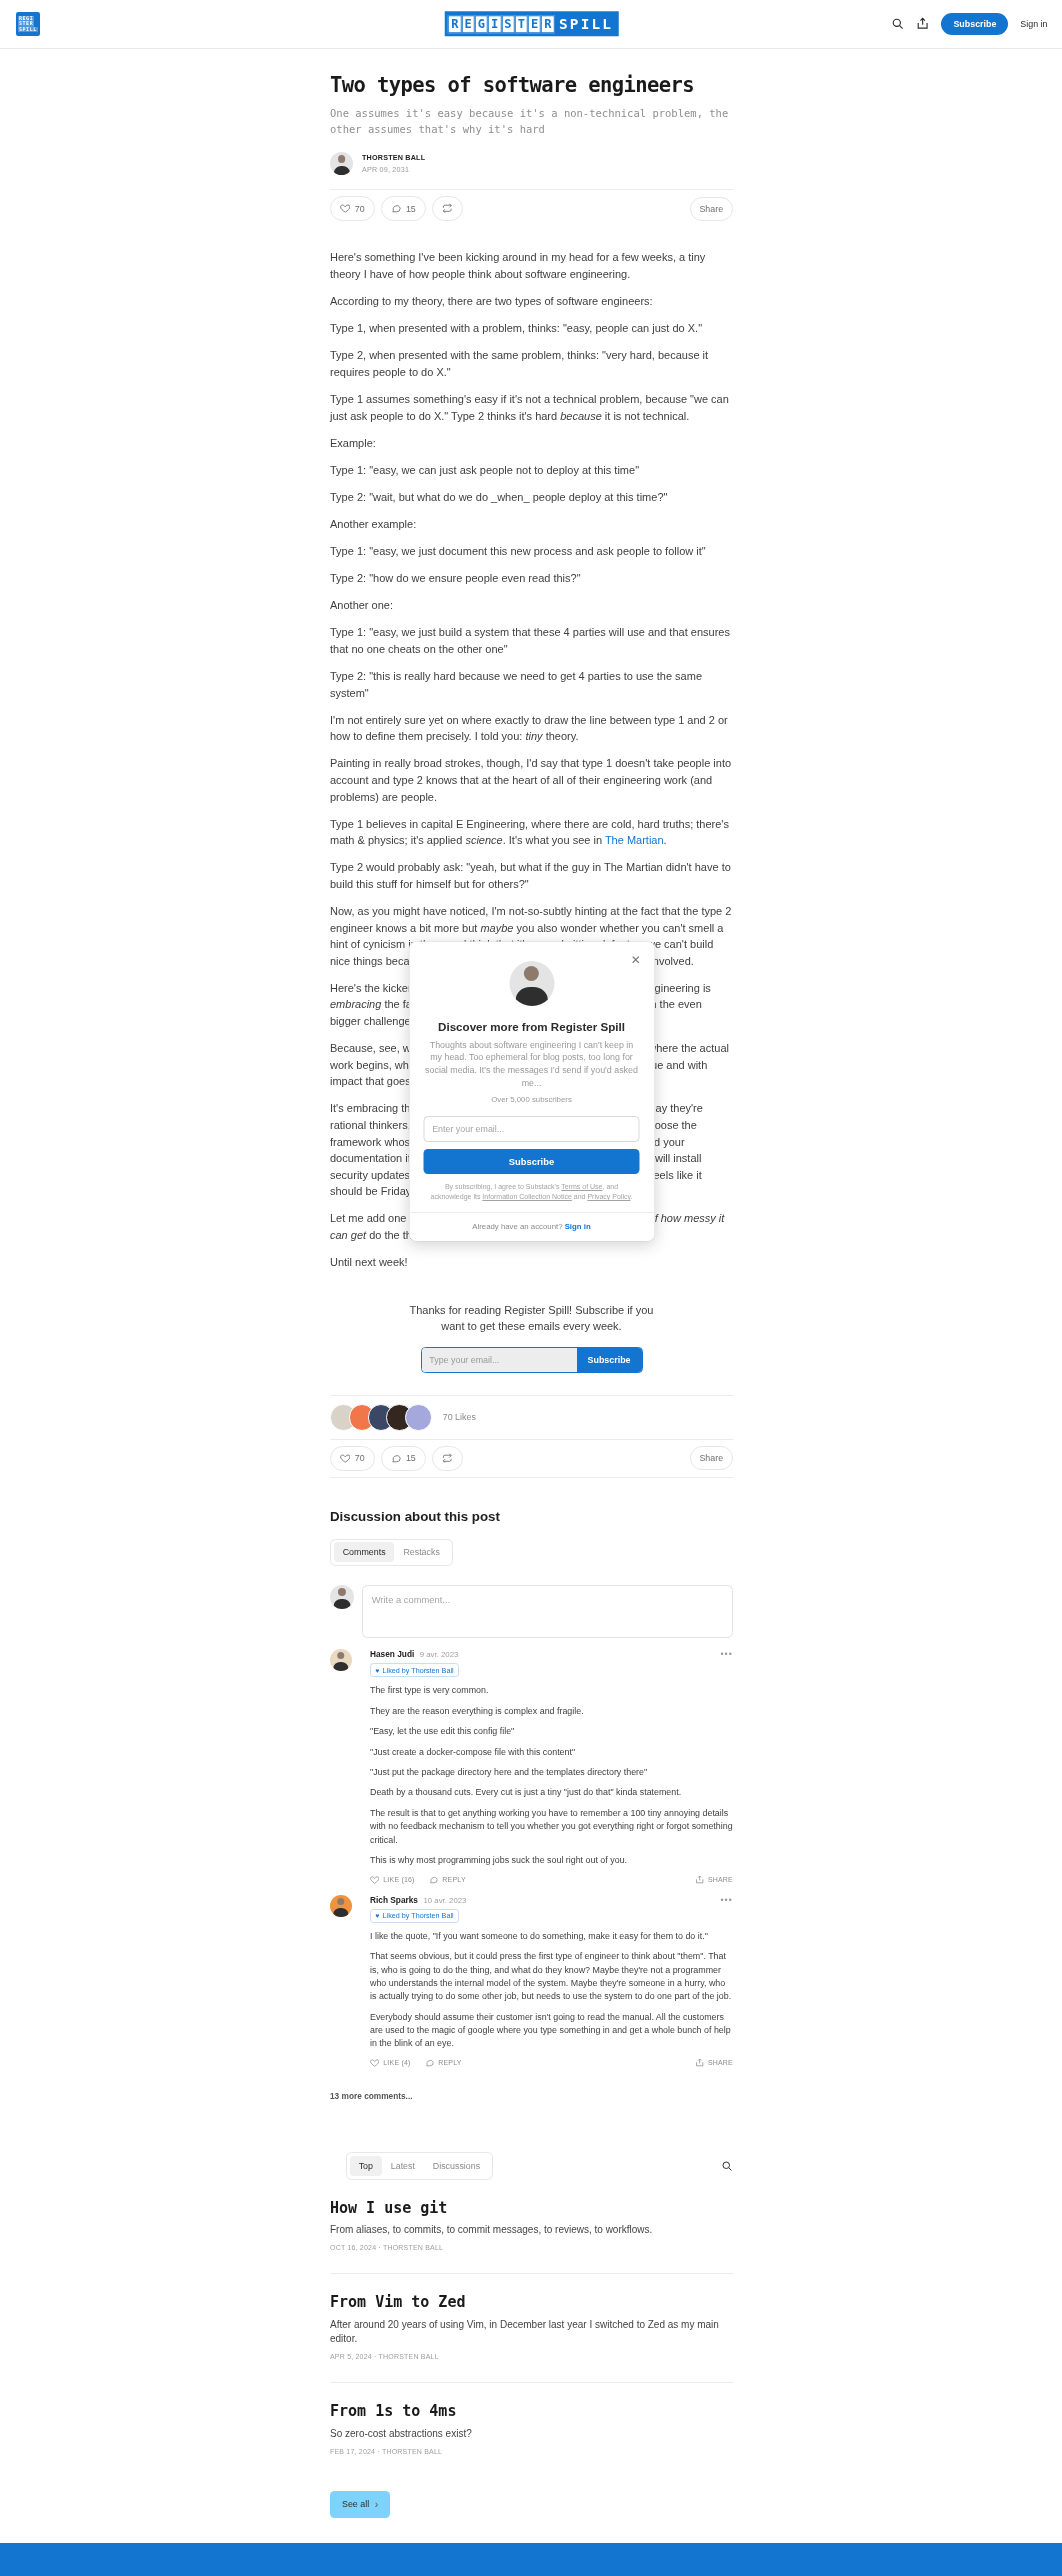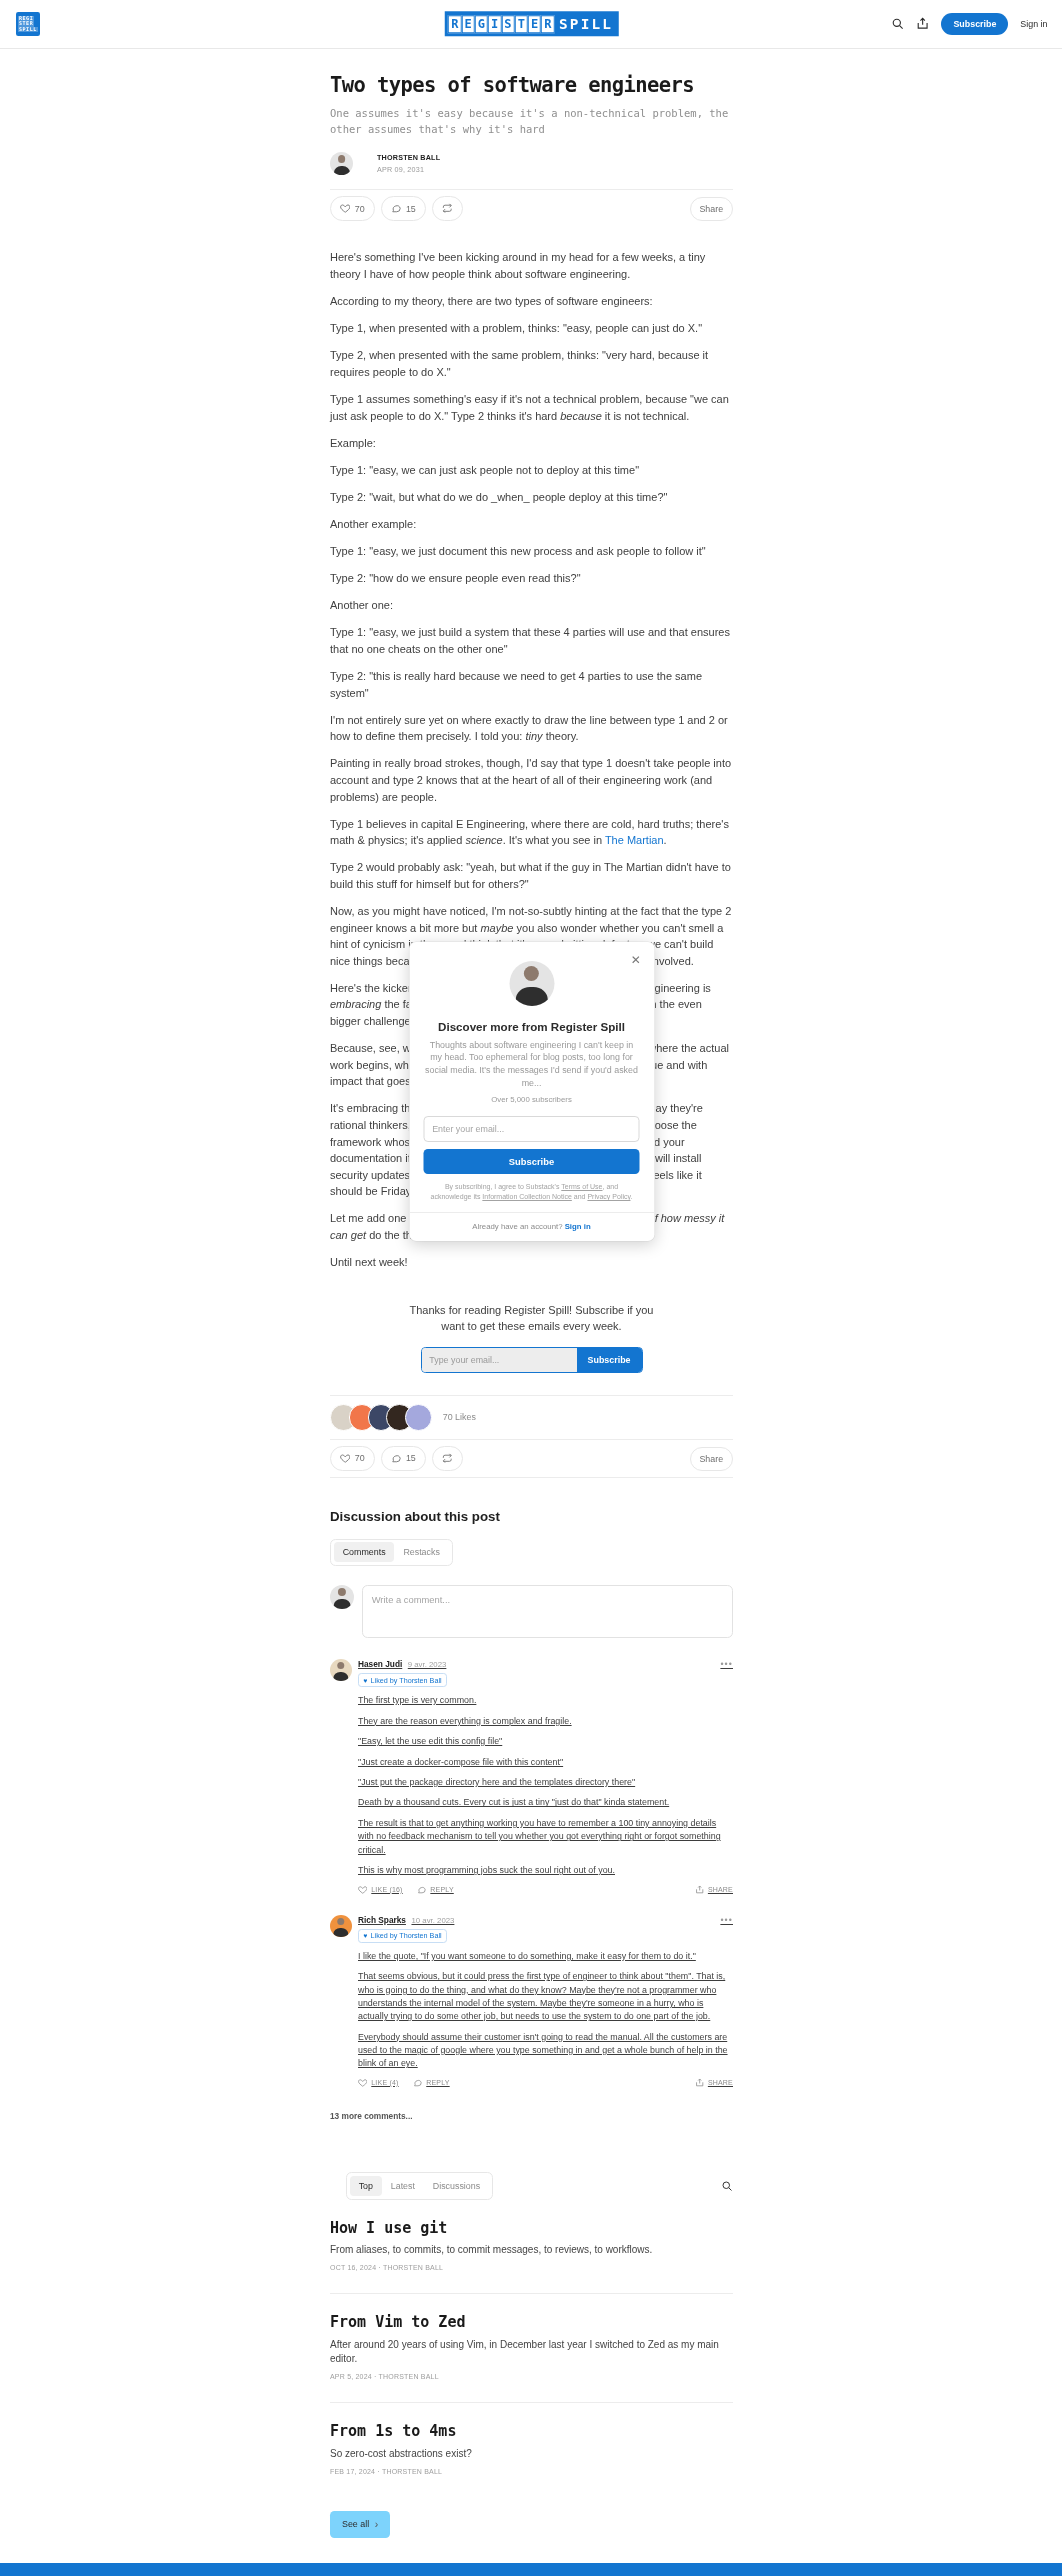--- a/index.html
+++ b/index.html
@@ -16,28 +16,28 @@
   .header-right { display:flex; align-items:center; gap:12px; }
   .hicon { width:13.3px; height:13.3px; color:#2c2c2c; cursor:pointer; }
   .btn-subscribe-top { background:#1375d0; color:#fff; font-size:8.9px; font-weight:bold; border:none; border-radius:12px; padding:6px 12px; cursor:pointer; }
   .signin-top { font-size:8.9px; color:#2c2c2c; cursor:pointer; }
 
   
   .col { width:403px; margin:0 auto; }
   .post-head { padding-top:24px; }
   .post-title { font-family:"DejaVu Sans Mono", monospace; font-weight:bold; font-size:20.5px; color:#1a1a1a; letter-spacing:-0.6px; }
   .post-subtitle { font-family:"DejaVu Sans Mono", monospace; font-size:10.5px; line-height:16.6px; color:#8f8f8f; margin-top:7.8px; }
-  .author-row { display:flex; align-items:center; gap:24px; margin-top:14.4px; }
+  .author-row { display:flex; align-items:center; gap:9px; margin-top:14.4px; }
   .avatar { border-radius:50%; background:#e4e4e4; position:relative; overflow:hidden; flex:none; }
   .avatar::after { content:""; position:absolute; left:50%; transform:translateX(-50%); bottom:-20%; width:70%; height:62%; background:#2e2e2e; border-radius:45% 45% 0 0; }
   .avatar::before { content:""; position:absolute; left:50%; transform:translateX(-50%); top:12%; width:34%; height:34%; background:#8d7a6d; border-radius:50%; z-index:1; }
   .author-meta .name { font-size:7.2px; font-weight:bold; letter-spacing:0.2px; color:#222; }
   .author-meta .date { font-size:7.2px; letter-spacing:0.2px; color:#9a9a9a; margin-top:2.8px; }
   hr.hairline { border:none; border-top:0.6px solid #ececec; }
-  .engage-row { display:flex; align-items:flex-end; gap:6.6px; padding:6.6px 0; }
+  .engage-row { display:flex; align-items:center; gap:6.6px; padding:6.6px 0; }
   .pill { display:flex; align-items:center; gap:4.4px; border:0.6px solid #e7e7e7; border-radius:13.3px; padding:6px 8.9px; color:#6f6f6f; font-size:8.9px; background:#fff; cursor:pointer; }
   .pill svg { width:10.5px; height:10.5px; }
   .share-pill { margin-left:auto; }
 
   
   .article { margin-top:22px; font-size:11px; line-height:16.6px; color:#404040; }
   .article p { margin-bottom:10.5px; }
   .article a { color:#1375d0; text-decoration:none; cursor:pointer; }
 
   
@@ -68,21 +68,21 @@
   .stack .a:first-child { margin-left:0; }
   .likes-label { font-size:8.9px; color:#8b8b8b; }
 
   
   .disc-heading { font-size:13.3px; font-weight:bold; color:#1f1f1f; margin-top:31px; }
   .tabgroup { display:inline-flex; border:0.6px solid #e7e7e7; border-radius:5.5px; padding:2.8px; margin-top:14.4px; }
   .tabgroup .tab { font-size:8.9px; padding:5px 8.9px; border-radius:3.9px; color:#8b8b8b; cursor:pointer; }
   .tabgroup .tab.active { background:#f0f0f0; color:#2a2a2a; }
   .comment-form { display:flex; gap:7.8px; margin-top:19px; }
   .comment-form .box { flex:1; border:0.6px solid #e2e2e2; border-radius:5.5px; min-height:53px; padding:7.8px 8.9px; font-size:9.4px; color:#a5a5a5; cursor:text; }
-  .comment { display:flex; gap:6px; margin-top:21px;text-decoration:underline; }
+  .comment { display:flex; gap:18px; margin-top:11px; }
   .c-body { flex:1; }
   .c-head { display:flex; align-items:baseline; gap:5.5px; }
   .c-name { font-size:8.3px; font-weight:bold; color:#222; }
   .c-date { font-size:7.8px; color:#a0a0a0; }
   .c-dots { margin-left:auto; color:#9a9a9a; font-size:8.9px; letter-spacing:1.1px; cursor:pointer; }
   .c-badge { display:inline-flex; align-items:center; gap:3.3px; border:0.6px solid #c7def5; border-radius:3.3px; padding:1.7px 4.4px; font-size:7.2px; color:#1375d0; margin-top:3.9px; cursor:pointer; }
   .c-text { font-size:8.9px; line-height:13.3px; color:#3f3f3f; margin-top:6.6px; }
   .c-text p { margin-bottom:7.2px; }
   .c-actions { display:flex; align-items:center; gap:14.4px; font-size:7px; letter-spacing:0.2px; color:#8b8b8b; margin-top:3.3px; }
   .c-actions .act { display:flex; align-items:center; gap:3.9px; cursor:pointer; }

